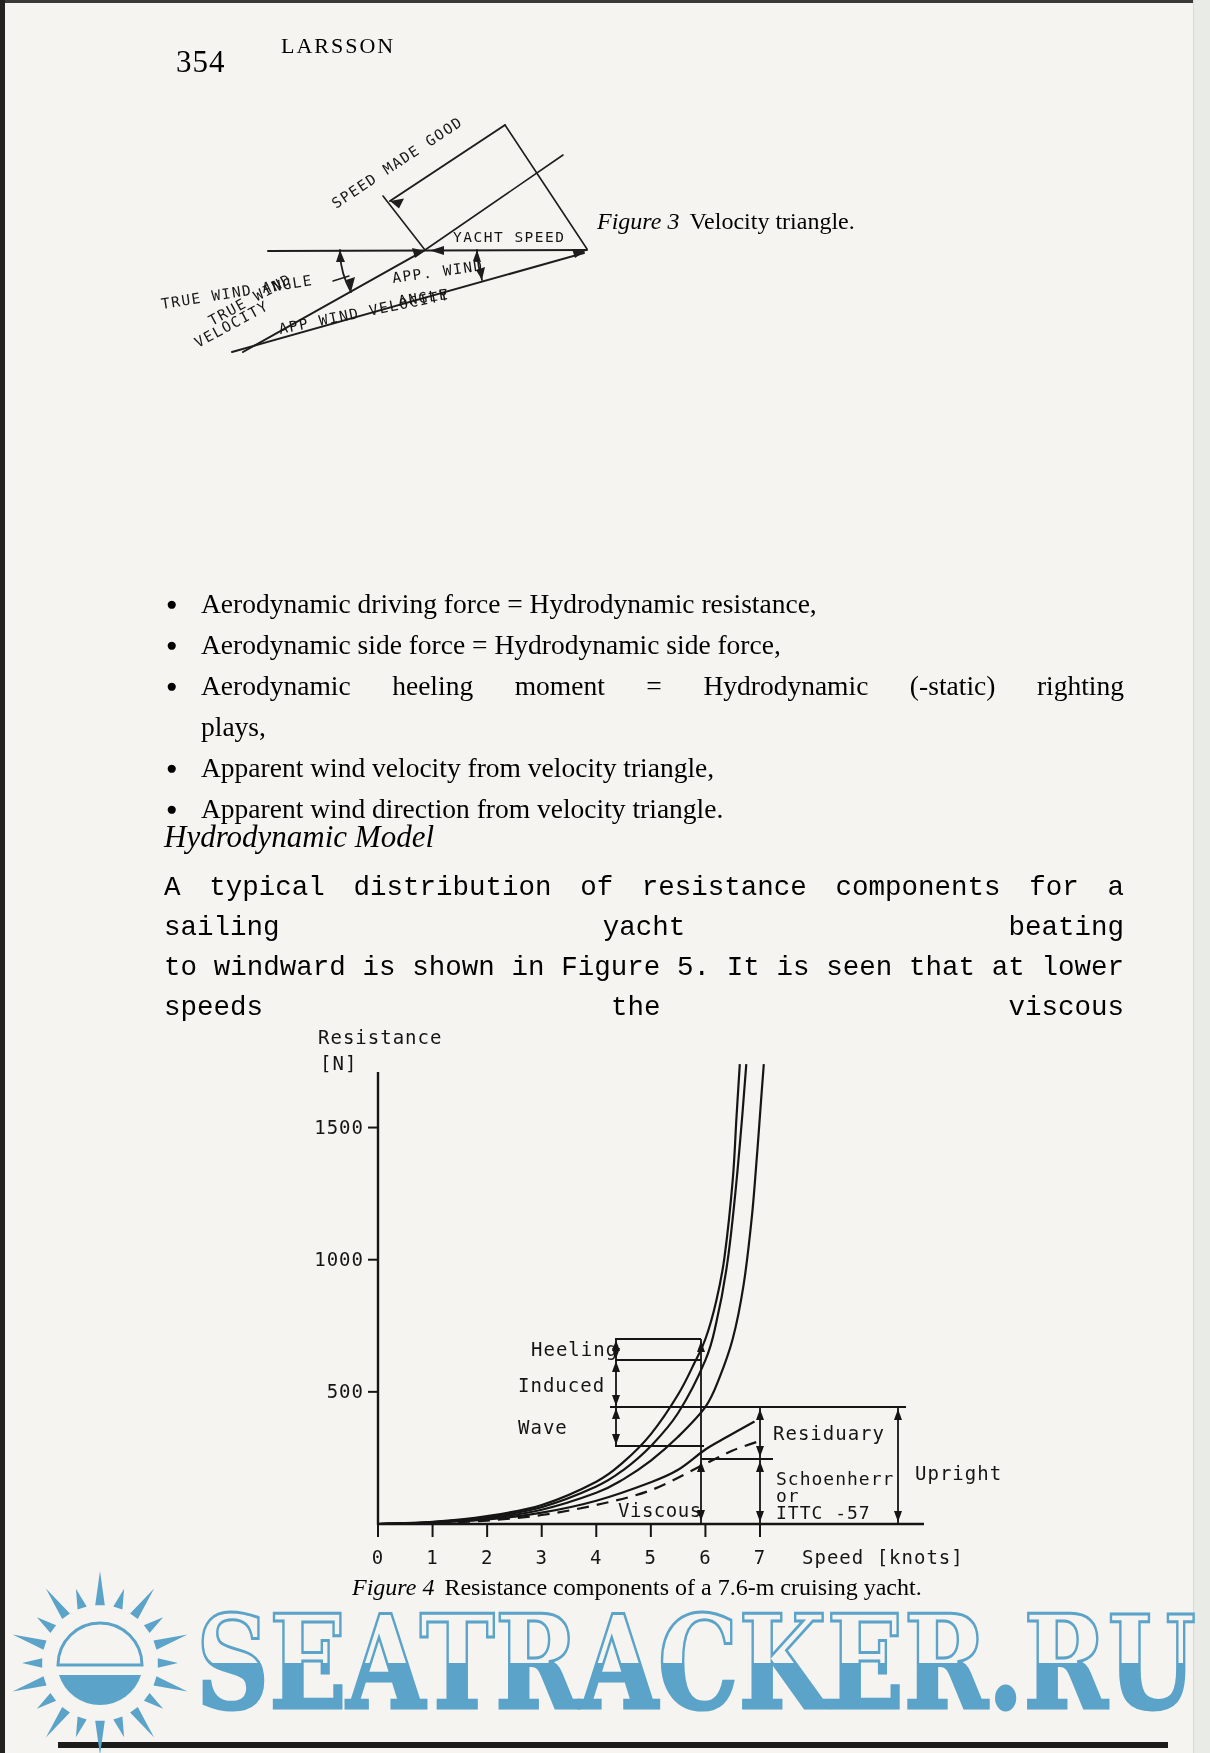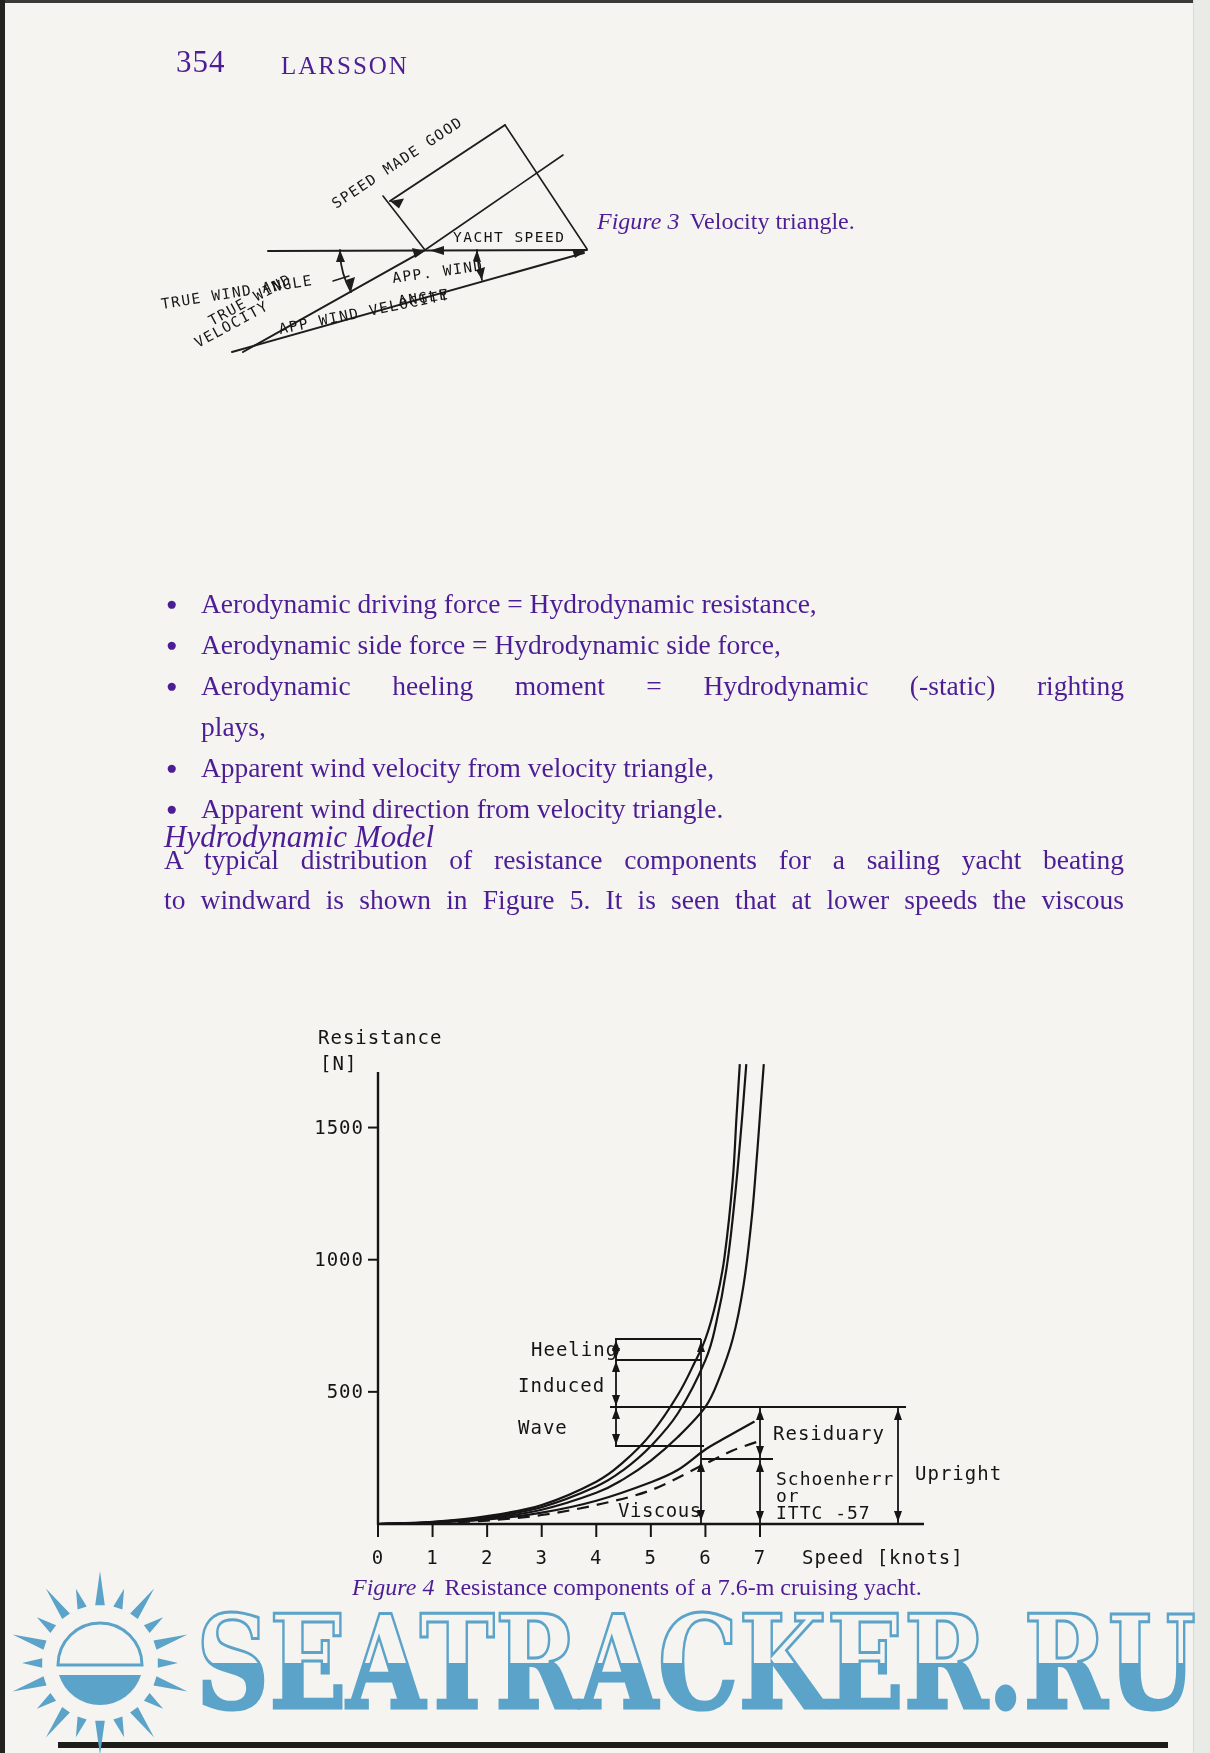--- a/index.html
+++ b/index.html
@@ -1,25 +1,25 @@
 <!DOCTYPE html>
 <html><head>
 <meta charset="utf-8">
 <style>
   html,body{margin:0;padding:0;background:#888;}
   #page{position:relative;width:1210px;height:1753px;background:#f5f4f0;overflow:hidden;
-        font-family:"Liberation Serif", serif;color:#4c1d95;}
+        font-family:"Liberation Serif", serif;color:#000000;}
   
   .edge-top{position:absolute;left:0;top:0;width:1210px;height:3px;background:#3a3a38;}
   .edge-left{position:absolute;left:0;top:0;width:5px;height:1753px;background:#222220;}
   .edge-bottom{position:absolute;left:58px;top:1742px;width:1110px;height:6px;background:#1c1c1a;}
   .edge-rightband{position:absolute;left:1193px;top:0;width:17px;height:1753px;background:#e9ebe6;border-left:1px solid #d6dcd4;}
   
   .pgnum{position:absolute;left:176px;top:44px;font-size:31px;letter-spacing:1px;}
-  .runhead{position:absolute;left:281px;top:52px;font-size:25px;letter-spacing:2px;}
+  .runhead{position:absolute;left:281px;top:33px;font-size:22px;letter-spacing:2px;}
   
   .figcap{position:absolute;font-size:24px;white-space:nowrap;}
   .figcap .caplabel{font-style:italic;margin-right:10px;}
   
   .textblock{position:absolute;left:164px;width:960px;font-size:27.5px;line-height:40px;}
   .jline{text-align:justify;text-align-last:justify;}
   .nline{text-align:left;}
   .indent{padding-left:26px;}
   .bullets{position:absolute;left:164px;width:960px;font-size:27.5px;line-height:41px;}
   .bullet-item{position:relative;padding-left:37px;}
@@ -101,21 +101,21 @@
         <div class="nline">Apparent wind velocity from velocity triangle,</div>
       </div>
       <div class="bullet-item">
         <span class="dot">●</span>
         <div class="nline">Apparent wind direction from velocity triangle.</div>
       </div>
     </div>
 
   <div class="heading">Hydrodynamic Model</div>
 
-  <div class="textblock" style="top:840px;">
+  <div class="textblock" style="top:868px;font-family:Liberation Mono, monospace;">
     <div class="jline">A typical distribution of resistance components for a sailing yacht beating</div>
     <div class="jline">to windward is shown in Figure 5. It is seen that at lower speeds the viscous</div>
   </div>
 
   <svg id="fig4-svg" style="position:absolute;left:268px;top:1020px;" width="742" height="565" viewBox="0 0 742 565">
 
     <g stroke="#151515" stroke-width="2.4" fill="none">
       <line x1="110" y1="52" x2="110" y2="505"></line>
       <line x1="110" y1="504" x2="656" y2="504"></line>
     </g>

